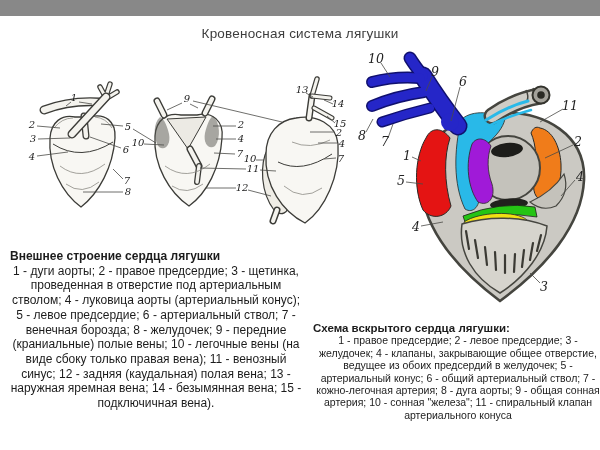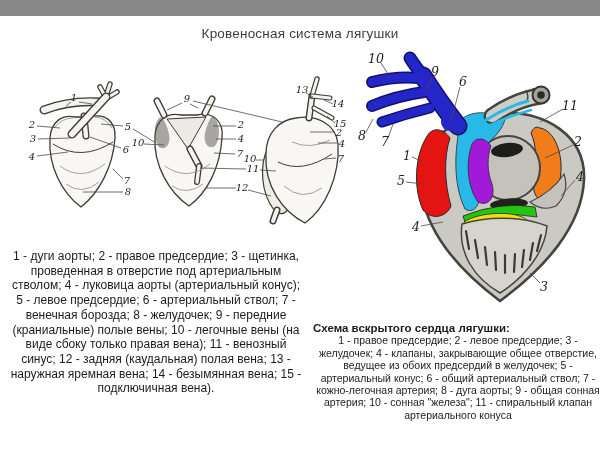--- a/index.html
+++ b/index.html
@@ -302,20 +302,21 @@
           <text x="416" y="211" class="num op">4</text>
         </g>
         <g>
           <line x1="540" y1="267" x2="530" y2="257" class="leader"></line>
           <text x="544" y="271" class="num op">3</text>
         </g>
       </g>
   </svg>
 
   <div class="caption caption-external">
+    <div class="cap-heading">Внешнее строение сердца лягушки</div>
     <div class="cap-body">1 - дуги аорты; 2 - правое предсердие; 3 - щетинка, проведенная в отверстие под артериальным стволом; 4 - луковица аорты (артериальный конус); 5 - левое предсердие; 6 - артериальный ствол; 7 - венечная борозда; 8 - желудочек; 9 - передние (краниальные) полые вены; 10 - легочные вены (на виде сбоку только правая вена); 11 - венозный синус; 12 - задняя (каудальная) полая вена; 13 - наружная яремная вена; 14 - безымянная вена; 15 - подключичная вена).</div>
   </div>
 
   <div class="caption caption-opened">
     <div class="cap-heading">Схема вскрытого сердца лягушки:</div>
     <div class="cap-body">1 - правое предсердие; 2 - левое предсердие; 3 - желудочек; 4 - клапаны, закрывающие общее отверстие, ведущее из обоих предсердий в желудочек; 5 - артериальный конус; 6 - общий артериальный ствол; 7 - кожно-легочная артерия; 8 - дуга аорты; 9 - общая сонная артерия; 10 - сонная "железа"; 11 - спиральный клапан артериального конуса</div>
   </div>
 
 </div>
 

